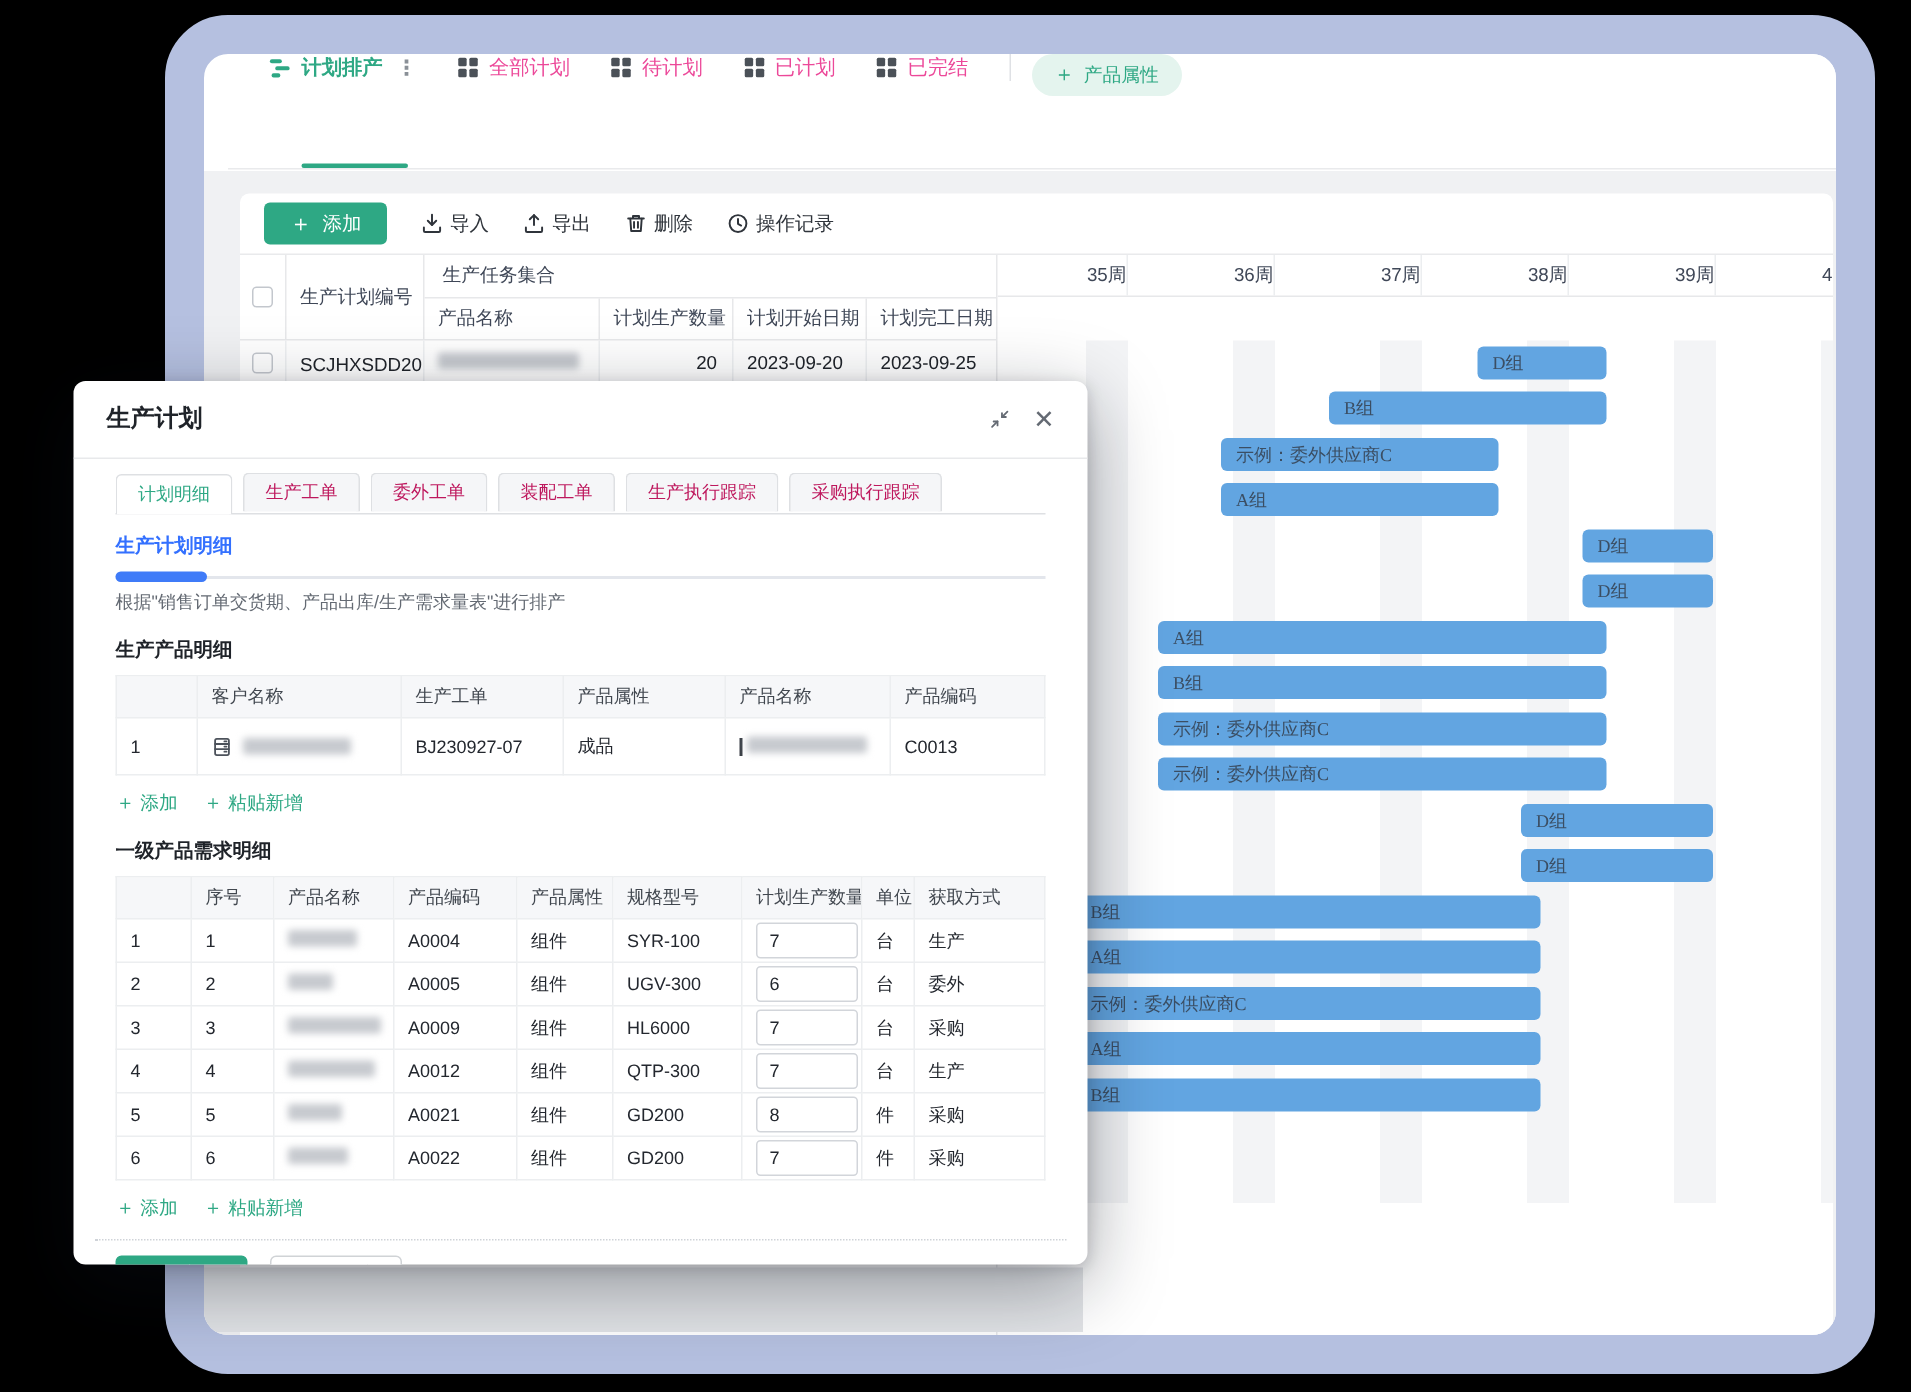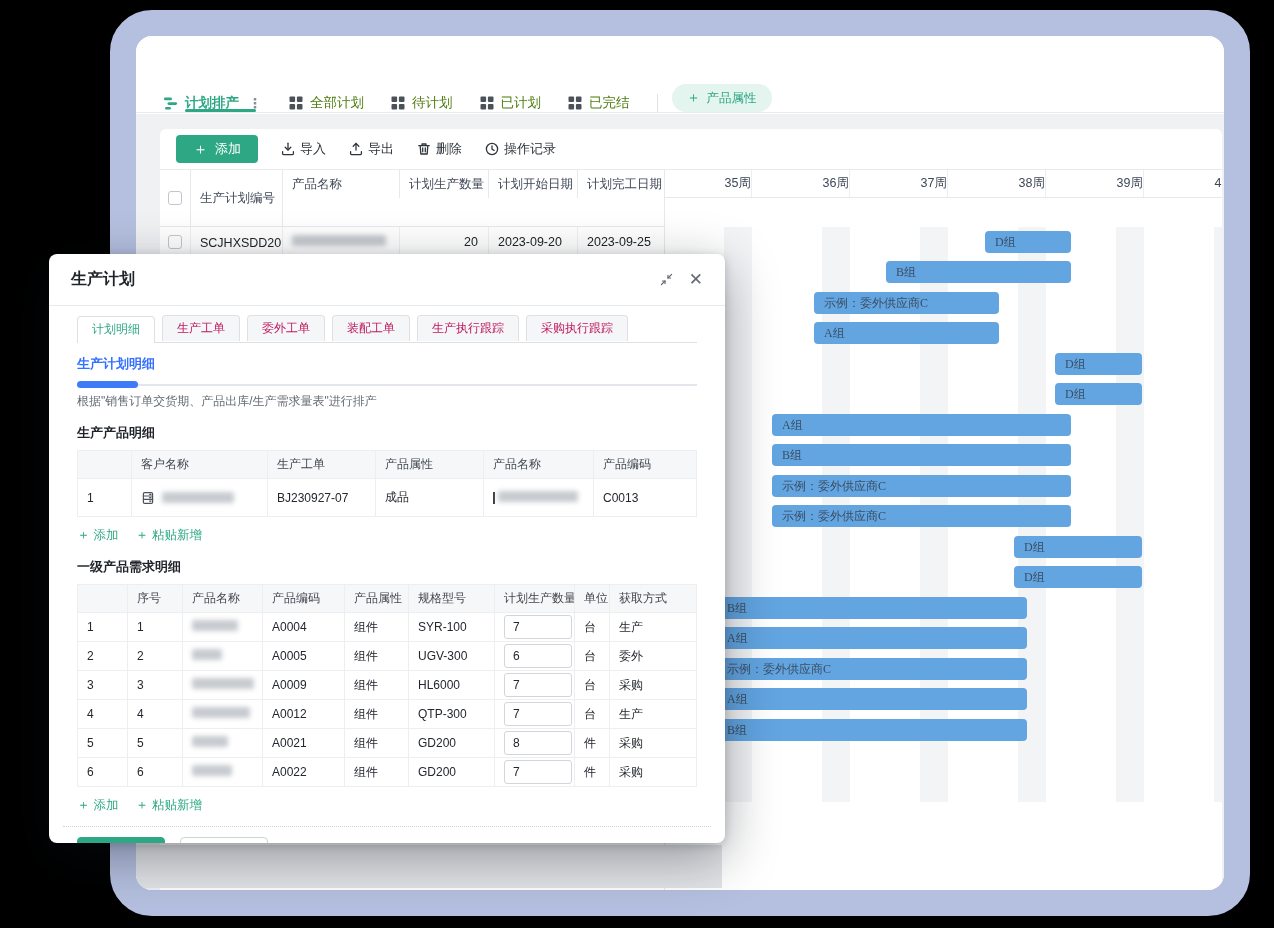--- a/index.html
+++ b/index.html
@@ -4,23 +4,23 @@
 <style>
   html,body{margin:0;padding:0;background:#000;width:1274px;height:928px;position:relative;
     font-family:"Liberation Sans","DejaVu Sans",sans-serif;-webkit-font-smoothing:antialiased;}
   *{box-sizing:border-box;}
 
   
   .frame{position:absolute;left:110px;top:10px;width:1140px;height:906px;
     border:26px solid #b5c0e0;border-radius:42px;background:#fff;overflow:hidden;}
 
   
-  .tabbar{position:absolute;left:0;top:0;width:100%;height:77px;background:#fff;
-    border-bottom:1px solid #e9eaec;display:flex;align-items:flex-end;padding-left:27px;}
-  .vtab{display:flex;align-items:center;gap:7px;margin-right:27px;font-size:13.5px;color:#4d7c0f;cursor:pointer;white-space:nowrap;}
+  .tabbar{position:absolute;left:16px;top:0;width:100%;height:77px;background:#fff;
+    border-bottom:1px solid #e9eaec;display:flex;align-items:flex-start;padding-left:27px;}
+  .vtab{display:flex;align-items:center;gap:7px;margin-right:27px;font-size:13.5px;color:#ec4899;cursor:pointer;white-space:nowrap;}
   .vtab.active{color:#2ea884;font-weight:bold;}
   .vtab .ticon{display:flex;align-items:center;}
   .kebab{color:#8a9097;font-size:14px;letter-spacing:0;margin-left:2px;}
   .tab-underline{position:absolute;left:49px;bottom:0;width:71px;height:3px;background:#2ea884;border-radius:2px;}
   .vt-sep{width:1px;height:18px;background:#dfe1e5;margin:0 14px 0 0;}
   .pill{display:flex;align-items:center;gap:6px;height:28px;padding:0 15px;background:#e4f4ee;
     border-radius:14px;color:#2ea884;font-size:12.5px;cursor:pointer;white-space:nowrap;}
   .pill .plus{font-size:14px;}
 
   
@@ -219,20 +219,21 @@
 
       <div class="grid">
 
         <div class="ltable">
           <div class="lhead">
             <div class="hc cb-col">
               <span class="cb"></span>
             </div>
             <div class="hc planno-col">生产计划编号</div>
             <div class="group-col">
+              <div class="group-top">生产任务集合</div>
               <div class="group-bottom">
                 <div class="gb-cell" style="width:117px">产品名称</div>
                 <div class="gb-cell" style="width:89px">计划生产数量</div>
                 <div class="gb-cell" style="width:89px">计划开始日期</div>
                 <div class="gb-cell" style="width:86px;border-right:none">计划完工日期</div>
               </div>
             </div>
           </div>
           <div class="brow">
             <div class="bc cb-col" style="width:31px;display:flex;justify-content:center">

